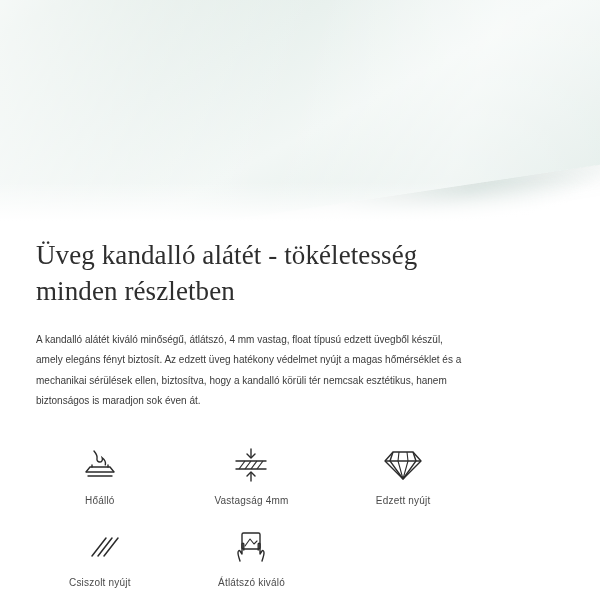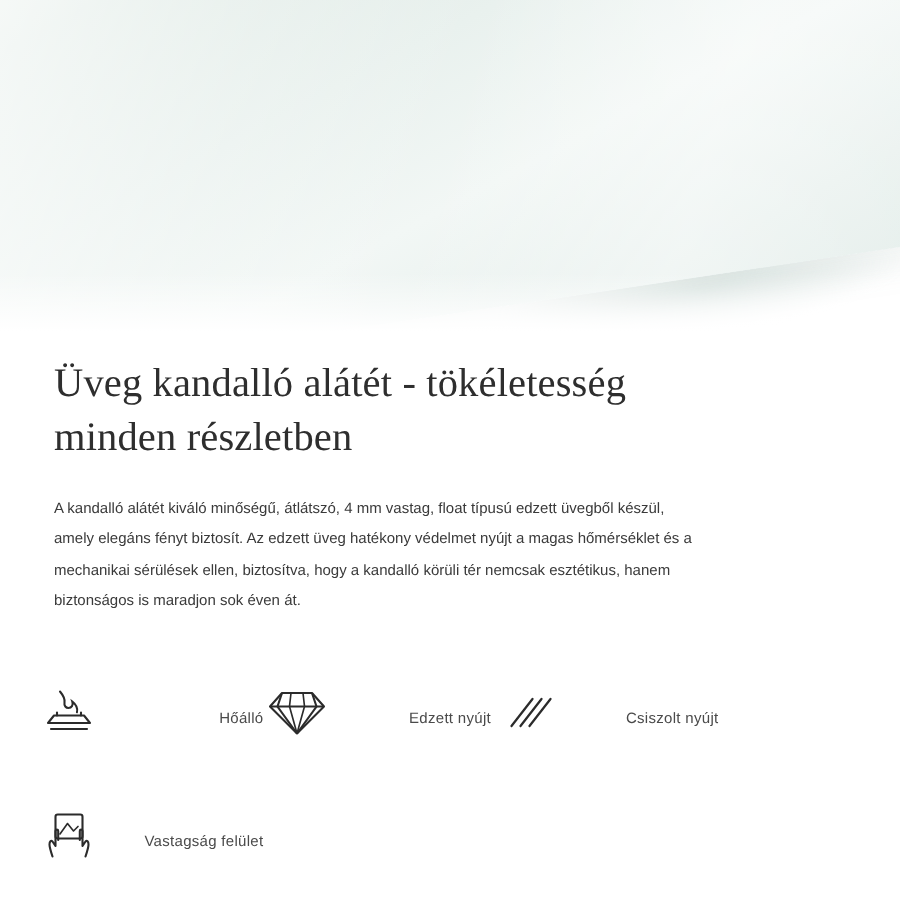--- a/index.html
+++ b/index.html
@@ -136,23 +136,23 @@
   .features {
     position: relative;
     margin-top: 22px;
     display: grid;
     grid-template-columns: repeat(3, 1fr);
     grid-template-rows: repeat(2, 82px);
     padding: 0 24px;
   }
   .feature {
     display: flex;
-    flex-direction: row;
+    flex-direction: column;
     align-items: center;
-    justify-content: space-between;
+    justify-content: center;
   }
   .feature-icon {
     height: 42px;
     display: flex;
     align-items: center;
     justify-content: center;
   }
   .feature-icon svg {
     display: block;
   }
@@ -193,20 +193,33 @@
           <path d="M16 5c2.5 3 3.5 5 3 7.5-0.4 2 1 3.5 2.6 3.5 2.1 0 3.4-1.8 2.6-4.3 2.6 2 3.8 4.4 3.1 7.2" stroke-linecap="round"></path>
           <path d="M8 26h28" stroke-linecap="round"></path>
           <path d="M8 26l4-5h20l4 5" stroke-linejoin="round"></path>
           <path d="M10 30h24" stroke-linecap="round"></path>
           <path d="M14 21v-2M30 21v-2" stroke-linecap="round"></path>
         </svg>
       </div>
       <div class="feature-label">Hőálló</div>
     </div>
 
+    <div class="feature">
+      <div class="feature-icon">
+        <svg width="44" height="38" viewBox="0 0 44 38" fill="none" stroke="#2b2b2b" stroke-width="1.4">
+          <path d="M22 3v8" stroke-linecap="round"></path>
+          <path d="M18 8l4 4 4-4" stroke-linecap="round" stroke-linejoin="round"></path>
+          <path d="M22 35v-8" stroke-linecap="round"></path>
+          <path d="M18 30l4-4 4 4" stroke-linecap="round" stroke-linejoin="round"></path>
+          <path d="M7 15h30M7 23h30" stroke-linecap="round"></path>
+          <path d="M10 23l6-8M16 23l6-8M22 23l6-8M28 23l6-8" stroke-width="1.2"></path>
+        </svg>
+      </div>
+      <div class="feature-label">Vastagság 4mm</div>
+    </div>
 
 
     <div class="feature">
       <div class="feature-icon">
         <svg width="44" height="38" viewBox="0 0 44 38" fill="none" stroke="#2b2b2b" stroke-width="1.4">
           <path d="M12 6h20l8 9-18 18L4 15l8-9z" stroke-linejoin="round"></path>
           <path d="M4 15h36"></path>
           <path d="M12 6l-3 9 13 18M32 6l3 9-13 18"></path>
           <path d="M18 6l-1 9 5 18M26 6l1 9-5 18" stroke-width="1.1"></path>
         </svg>
@@ -227,17 +240,17 @@
 
     <div class="feature">
       <div class="feature-icon">
         <svg width="44" height="38" viewBox="0 0 44 38" fill="none" stroke="#2b2b2b" stroke-width="1.4">
           <rect x="13" y="5" width="18" height="16" rx="1.5" stroke-linejoin="round"></rect>
           <path d="M16 18l5-7 4 5 3-3" stroke-linecap="round" stroke-linejoin="round" stroke-width="1.1"></path>
           <path d="M11 33c-1-3-2-6-2-8 0-2 1-3 2-2l2 3V16c0-1.2 1.8-1.2 1.8 0v6" stroke-linecap="round" stroke-linejoin="round"></path>
           <path d="M33 33c1-3 2-6 2-8 0-2-1-3-2-2l-2 3V16c0-1.2-1.8-1.2-1.8 0v6" stroke-linecap="round" stroke-linejoin="round"></path>
         </svg>
       </div>
-      <div class="feature-label">Vastagság felület</div>
+      <div class="feature-label">Átlátszó kiváló</div>
     </div>
 
   </div>
 </div>
 
 </body></html>

